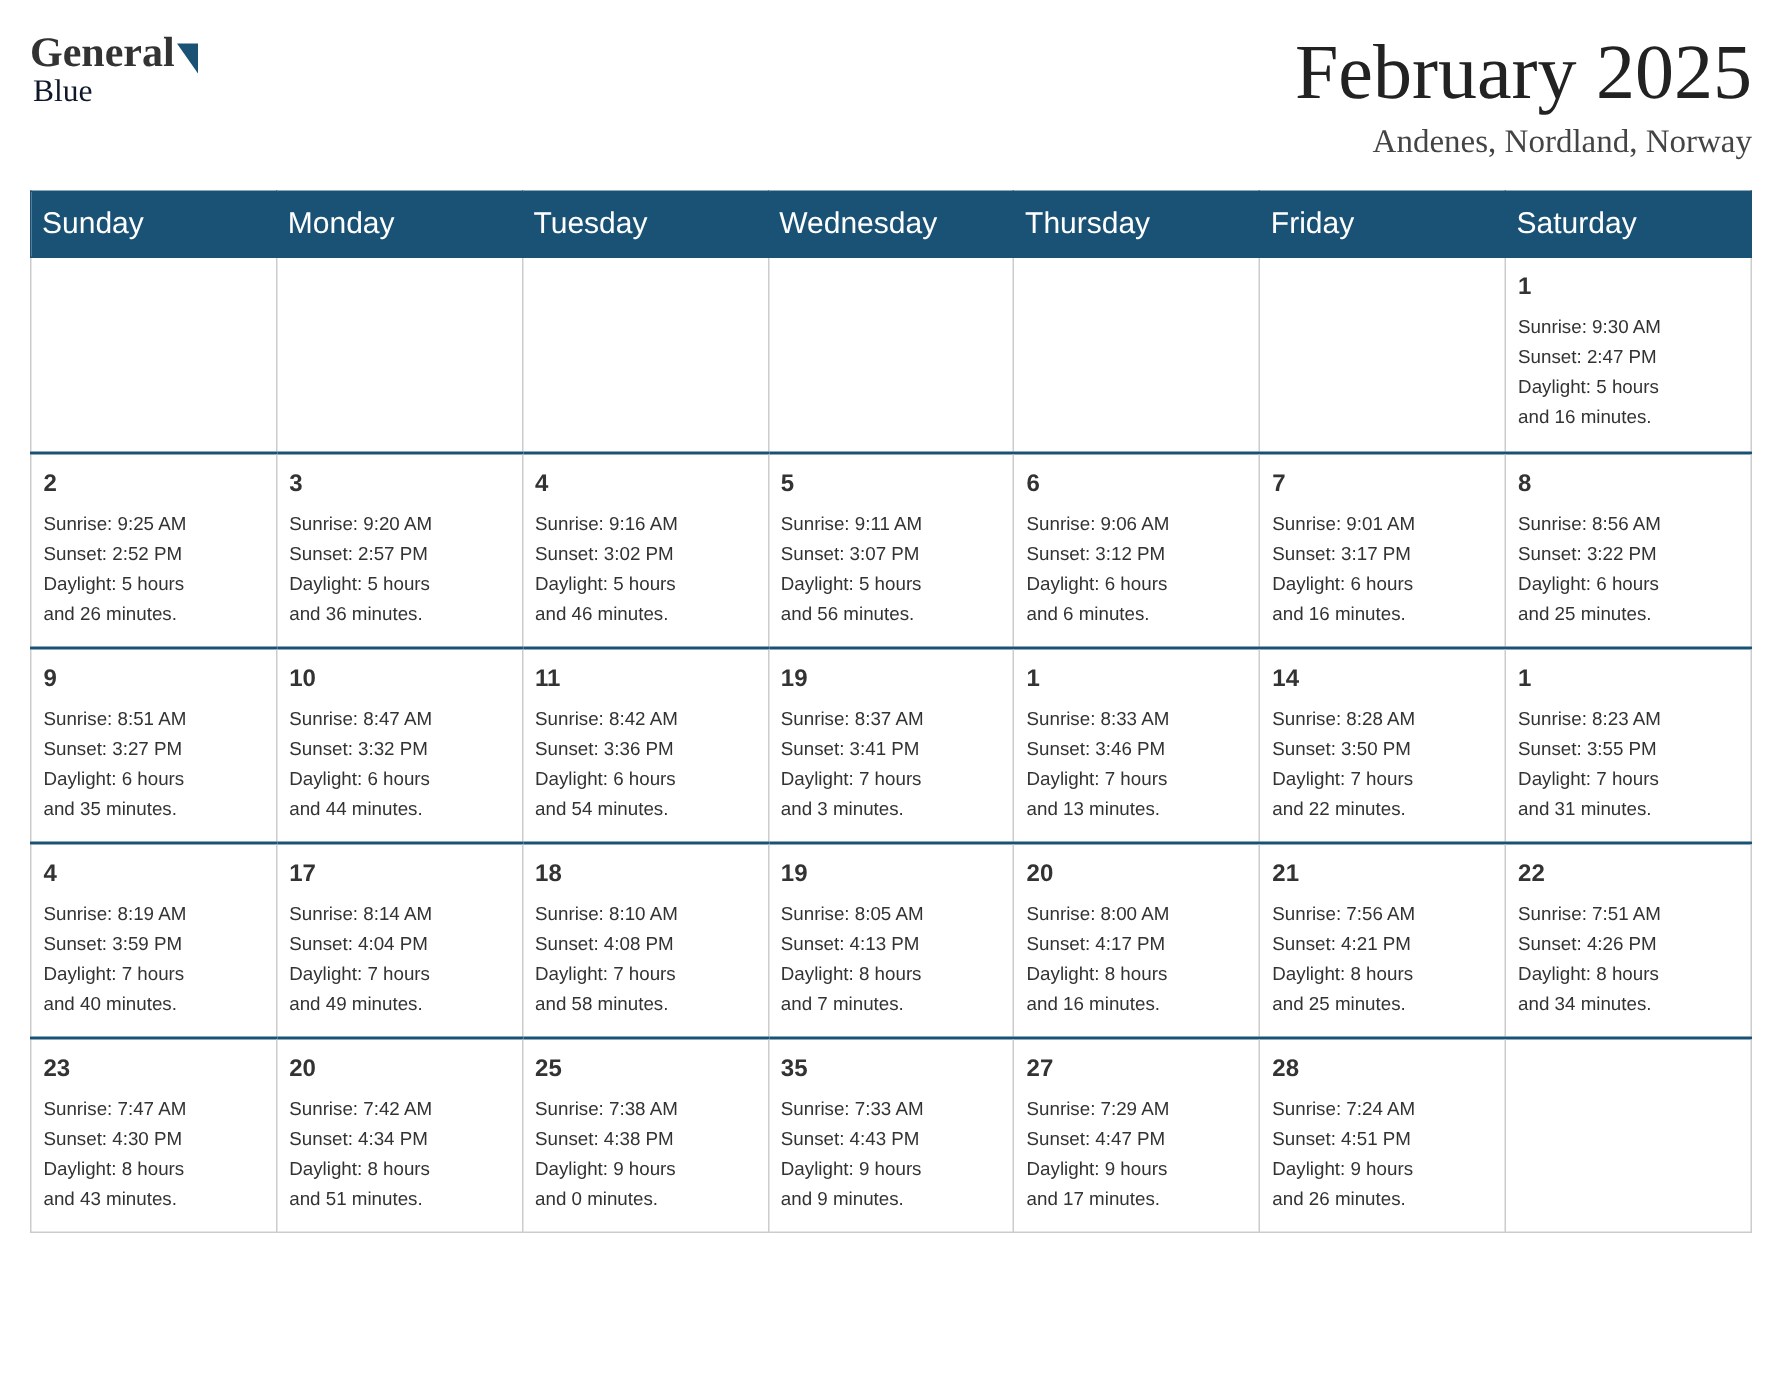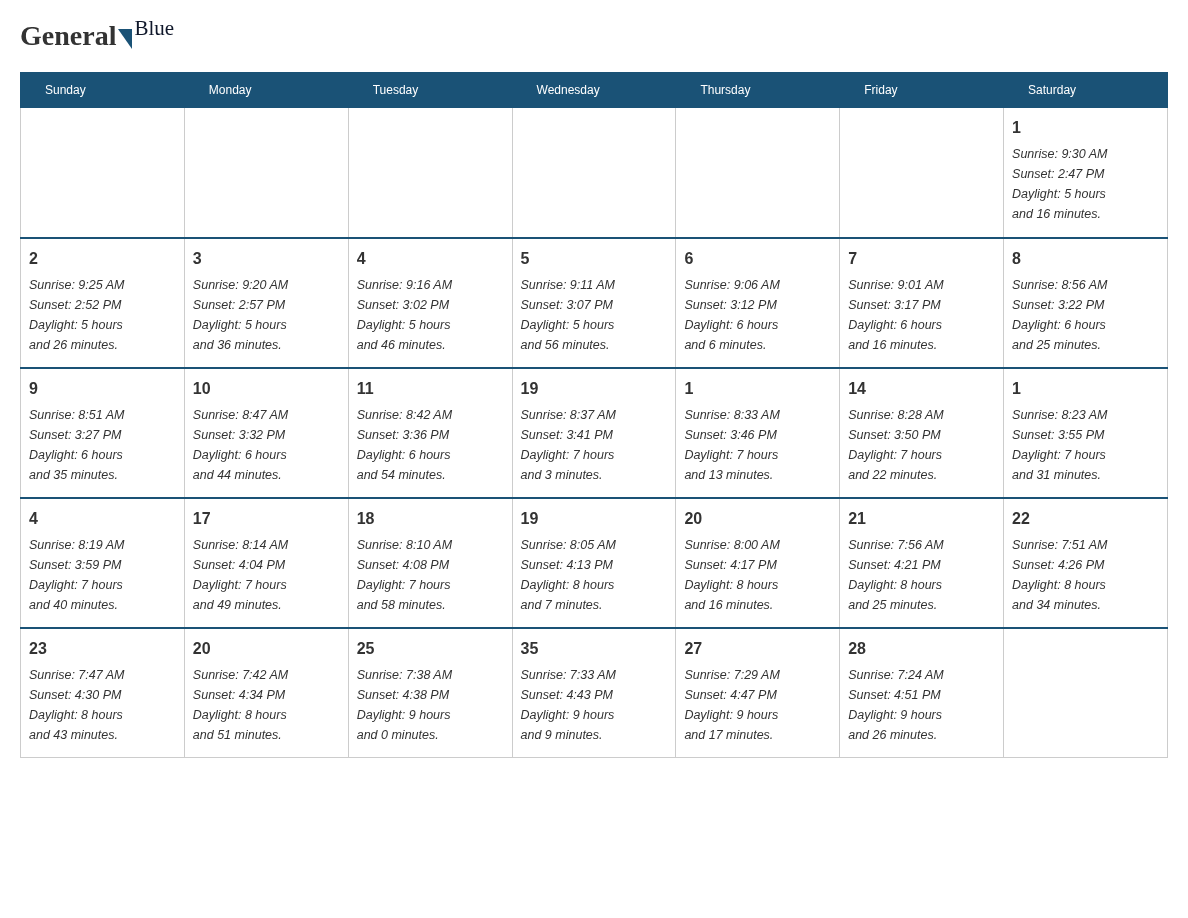--- a/index.html
+++ b/index.html
@@ -12,21 +12,21 @@
       min-height: 918px;
     }
     .header {
       display: flex;
       justify-content: space-between;
       align-items: flex-start;
       margin-bottom: 20px;
     }
     .logo {
       display: flex;
-      flex-direction: row;
+      flex-direction: column;
       align-items: flex-start;
     }
     .logo-top {
       display: flex;
       align-items: center;
     }
     .logo-general {
       font-size: 28px;
       font-weight: bold;
       color: #333;
@@ -66,22 +66,22 @@
       margin-top: 4px;
     }
     .calendar {
       width: 100%;
       border-collapse: collapse;
       border: 1px solid #aaa;
     }
     .calendar th {
       background-color: #1a5276;
       color: #fff;
-      padding: 10px 24px;
-      font-size: 12px;
+      padding: 10px 7px;
+      font-size: 20px;
       font-weight: normal;
       text-align: left;
       border: 1px solid #1a5276;
     }
     .calendar td {
       vertical-align: top;
       padding: 8px;
       border: 1px solid #ccc;
       width: 14.28%;
       height: 130px;
@@ -91,39 +91,42 @@
     .day-num {
       font-size: 16px;
       font-weight: bold;
       display: block;
       margin-bottom: 4px;
     }
     .day-info {
       font-size: 12.5px;
       color: #333;
       line-height: 1.6;
-      font-style: italic;
     }
     .empty-cell {
       background: #fff;
     }
     .row-border td {
       border-top: 2px solid #1a5276;
     }
   </style>
 </head>
 <body>
 
 <div class="header">
   <div class="logo">
     <div class="logo-top">
       <span class="logo-general">General</span>
       <div class="logo-arrow"></div>
     </div>
     <span class="logo-blue">Blue</span>
+  </div>
+  <div class="title-section">
+    <div class="month-title">February 2025</div>
+    <div class="location">Andenes, Nordland, Norway</div>
   </div>
 </div>
 
 <table class="calendar">
   <thead>
     <tr>
     <th>Sunday</th>
         <th>Monday</th>
         <th>Tuesday</th>
         <th>Wednesday</th>

